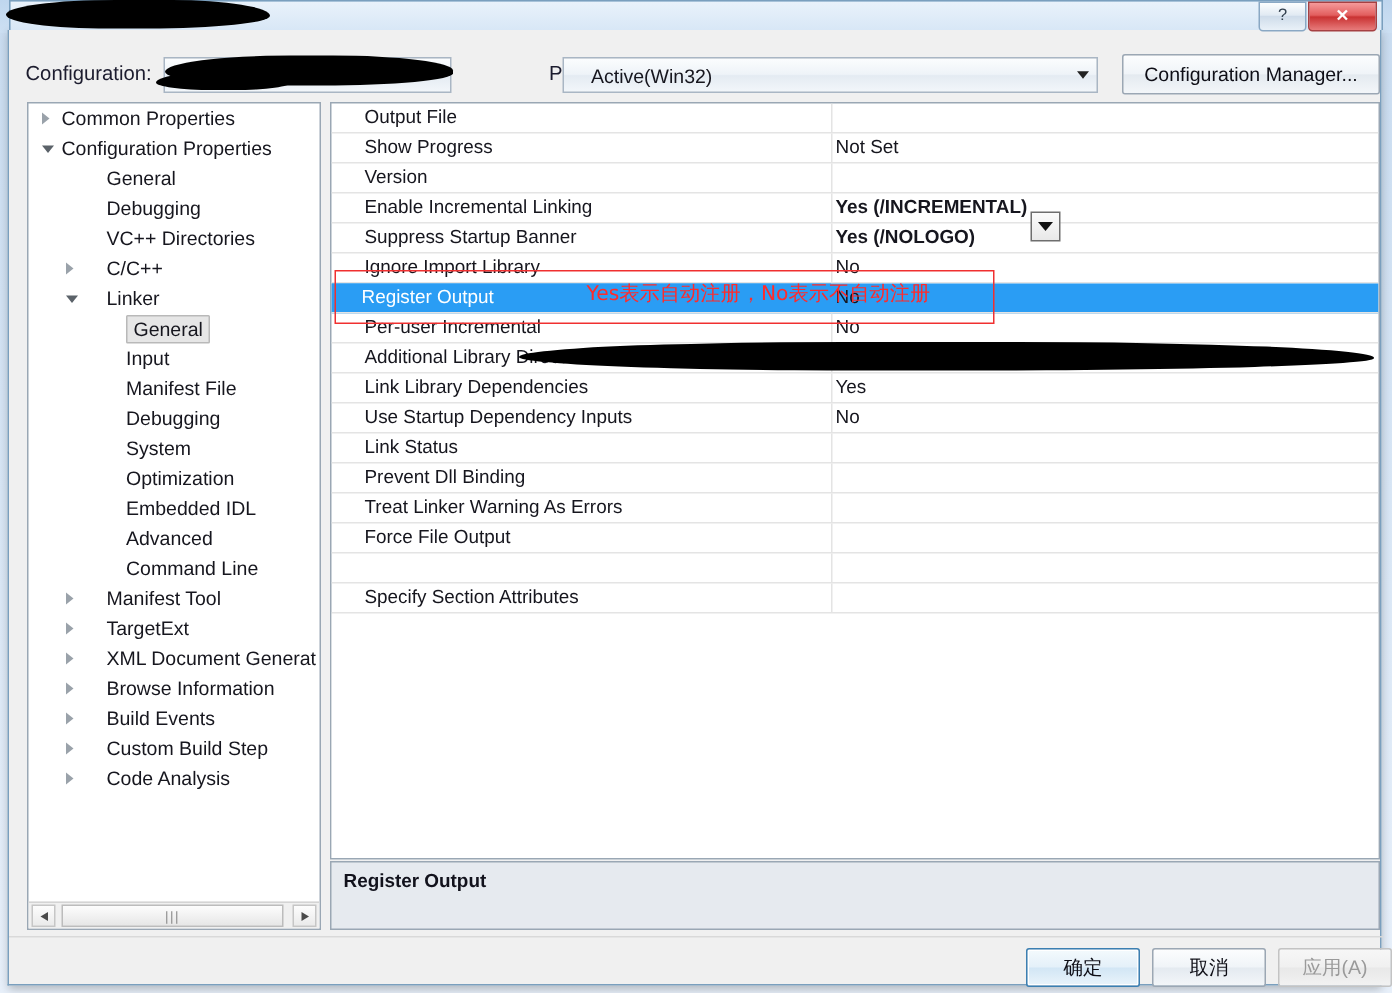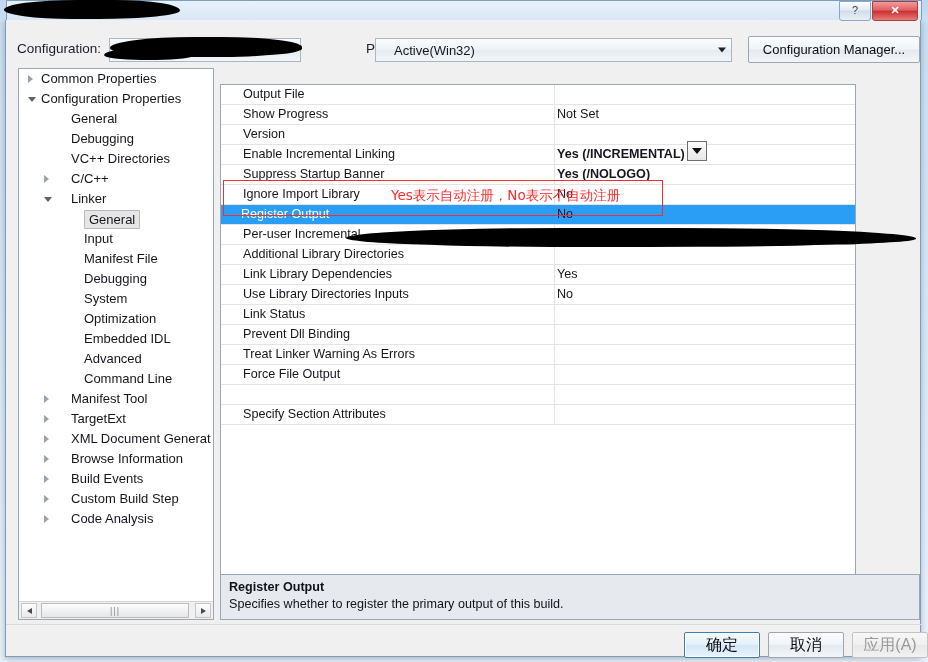--- a/index.html
+++ b/index.html
@@ -152,24 +152,23 @@
   .hs-thumb {
     position:absolute; left:22px; top:1px; width:148px; height:15px;
     background: linear-gradient(180deg,#fdfdfd,#e6e6e6);
     border:1px solid #bcbcbc; box-sizing:border-box;
     display:flex;align-items:center;justify-content:center;
     font-size:9px; color:#8a8a8a; letter-spacing:1px;
   }
 
   
   .grid-panel {
-    position:absolute; left:214px; top:48px; width:636px; height:505px;
+    position:absolute; left:214px; top:48px; width:700px; height:505px;
     background:#fff; border:1px solid #9aa7b4; box-sizing:border-box;
     overflow:hidden;
-    margin-top:16px;
   }
   .prow {
     position:relative; height:19px; line-height:19px;
     border-bottom:1px solid #e4e4e4;
     font-size:12.6px; color:#16161e;
   }
   .pname { position:absolute; left:22px; top:0; }
   .pval  { position:absolute; left:336px; top:0; }
   .pval.bold { font-weight:bold; }
   .prow .split {
@@ -211,21 +210,21 @@
   }
   .desc-title { font-size:12.6px; font-weight:bold; color:#12121c; }
   .desc-body { font-size:12.6px; color:#12121c; margin-top:3px; }
 
   
   .footer-sep {
     position:absolute; left:0; top:604px; width:916px; height:1px; background:#d9d9d9;
   }
   .fbtn {
     position:absolute; top:612px; width:76px; height:26px;
-    font-size:16px;
+    font-size:13px;
   }
   #btn-ok { left:678px;
     border:1px solid #3c7fb1;
     box-shadow:inset 0 0 0 1px #fff;
     background: linear-gradient(180deg,#f4fafd 0%, #e4f0f9 48%, #d2e6f5 52%, #eaf4fb 100%);
   }
   #btn-cancel { left:762px; }
   #btn-apply { left:846px; color:#9a9a9a;
     background: linear-gradient(180deg,#f7f7f7 0%, #f0f0f0 48%, #e8e8e8 52%, #f2f2f2 100%);
     border-color:#c3c3c3;
@@ -405,21 +404,21 @@
             <div class="pname">Additional Library Directories</div>
             <div class="pval"></div>
           </div>
           <div class="prow">
             <div class="split"></div>
             <div class="pname">Link Library Dependencies</div>
             <div class="pval">Yes</div>
           </div>
           <div class="prow">
             <div class="split"></div>
-            <div class="pname">Use Library Directories Inputs</div>
+            <div class="pname">Use Startup Dependency Inputs</div>
             <div class="pval">No</div>
           </div>
           <div class="prow">
             <div class="split"></div>
             <div class="pname">Link Status</div>
             <div class="pval"></div>
           </div>
           <div class="prow">
             <div class="split"></div>
             <div class="pname">Prevent Dll Binding</div>
@@ -455,21 +454,20 @@
     <div class="ann-rect" style="left:217px; top:160px; width:440px; height:36px;"></div>
     <div class="ann-text" style="left:385px; top:167px;">Yes表示自动注册，No表示不自动注册</div>
 
     <div class="redact" style="left:-2px; top:-20px; width:176px; height:19px; border-radius:45% 40% 50% 42% / 55% 60% 48% 52%;"></div>
     <div class="redact" style="left:104px; top:17px; width:192px; height:20px;"></div>
     <div class="redact" style="left:98px; top:28px; width:90px; height:12px; border-radius:60% 40% 50% 50% / 70% 50% 50% 50%;"></div>
     <div class="redact" style="left:340px; top:208px; width:570px; height:19px; border-radius:40% 45% 50% 42% / 55% 58% 45% 50%;"></div>
 
     <div class="desc-panel">
       <div class="desc-title">Register Output</div>
-      <div class="desc-body">Specifies whether to register the primary output of this build.</div>
     </div>
 
     <div class="footer-sep"></div>
     <div class="btn fbtn" id="btn-ok">确定</div>
     <div class="btn fbtn" id="btn-cancel">取消</div>
     <div class="btn fbtn" id="btn-apply">应用(A)</div>
 
   </div>
 </div>
 

